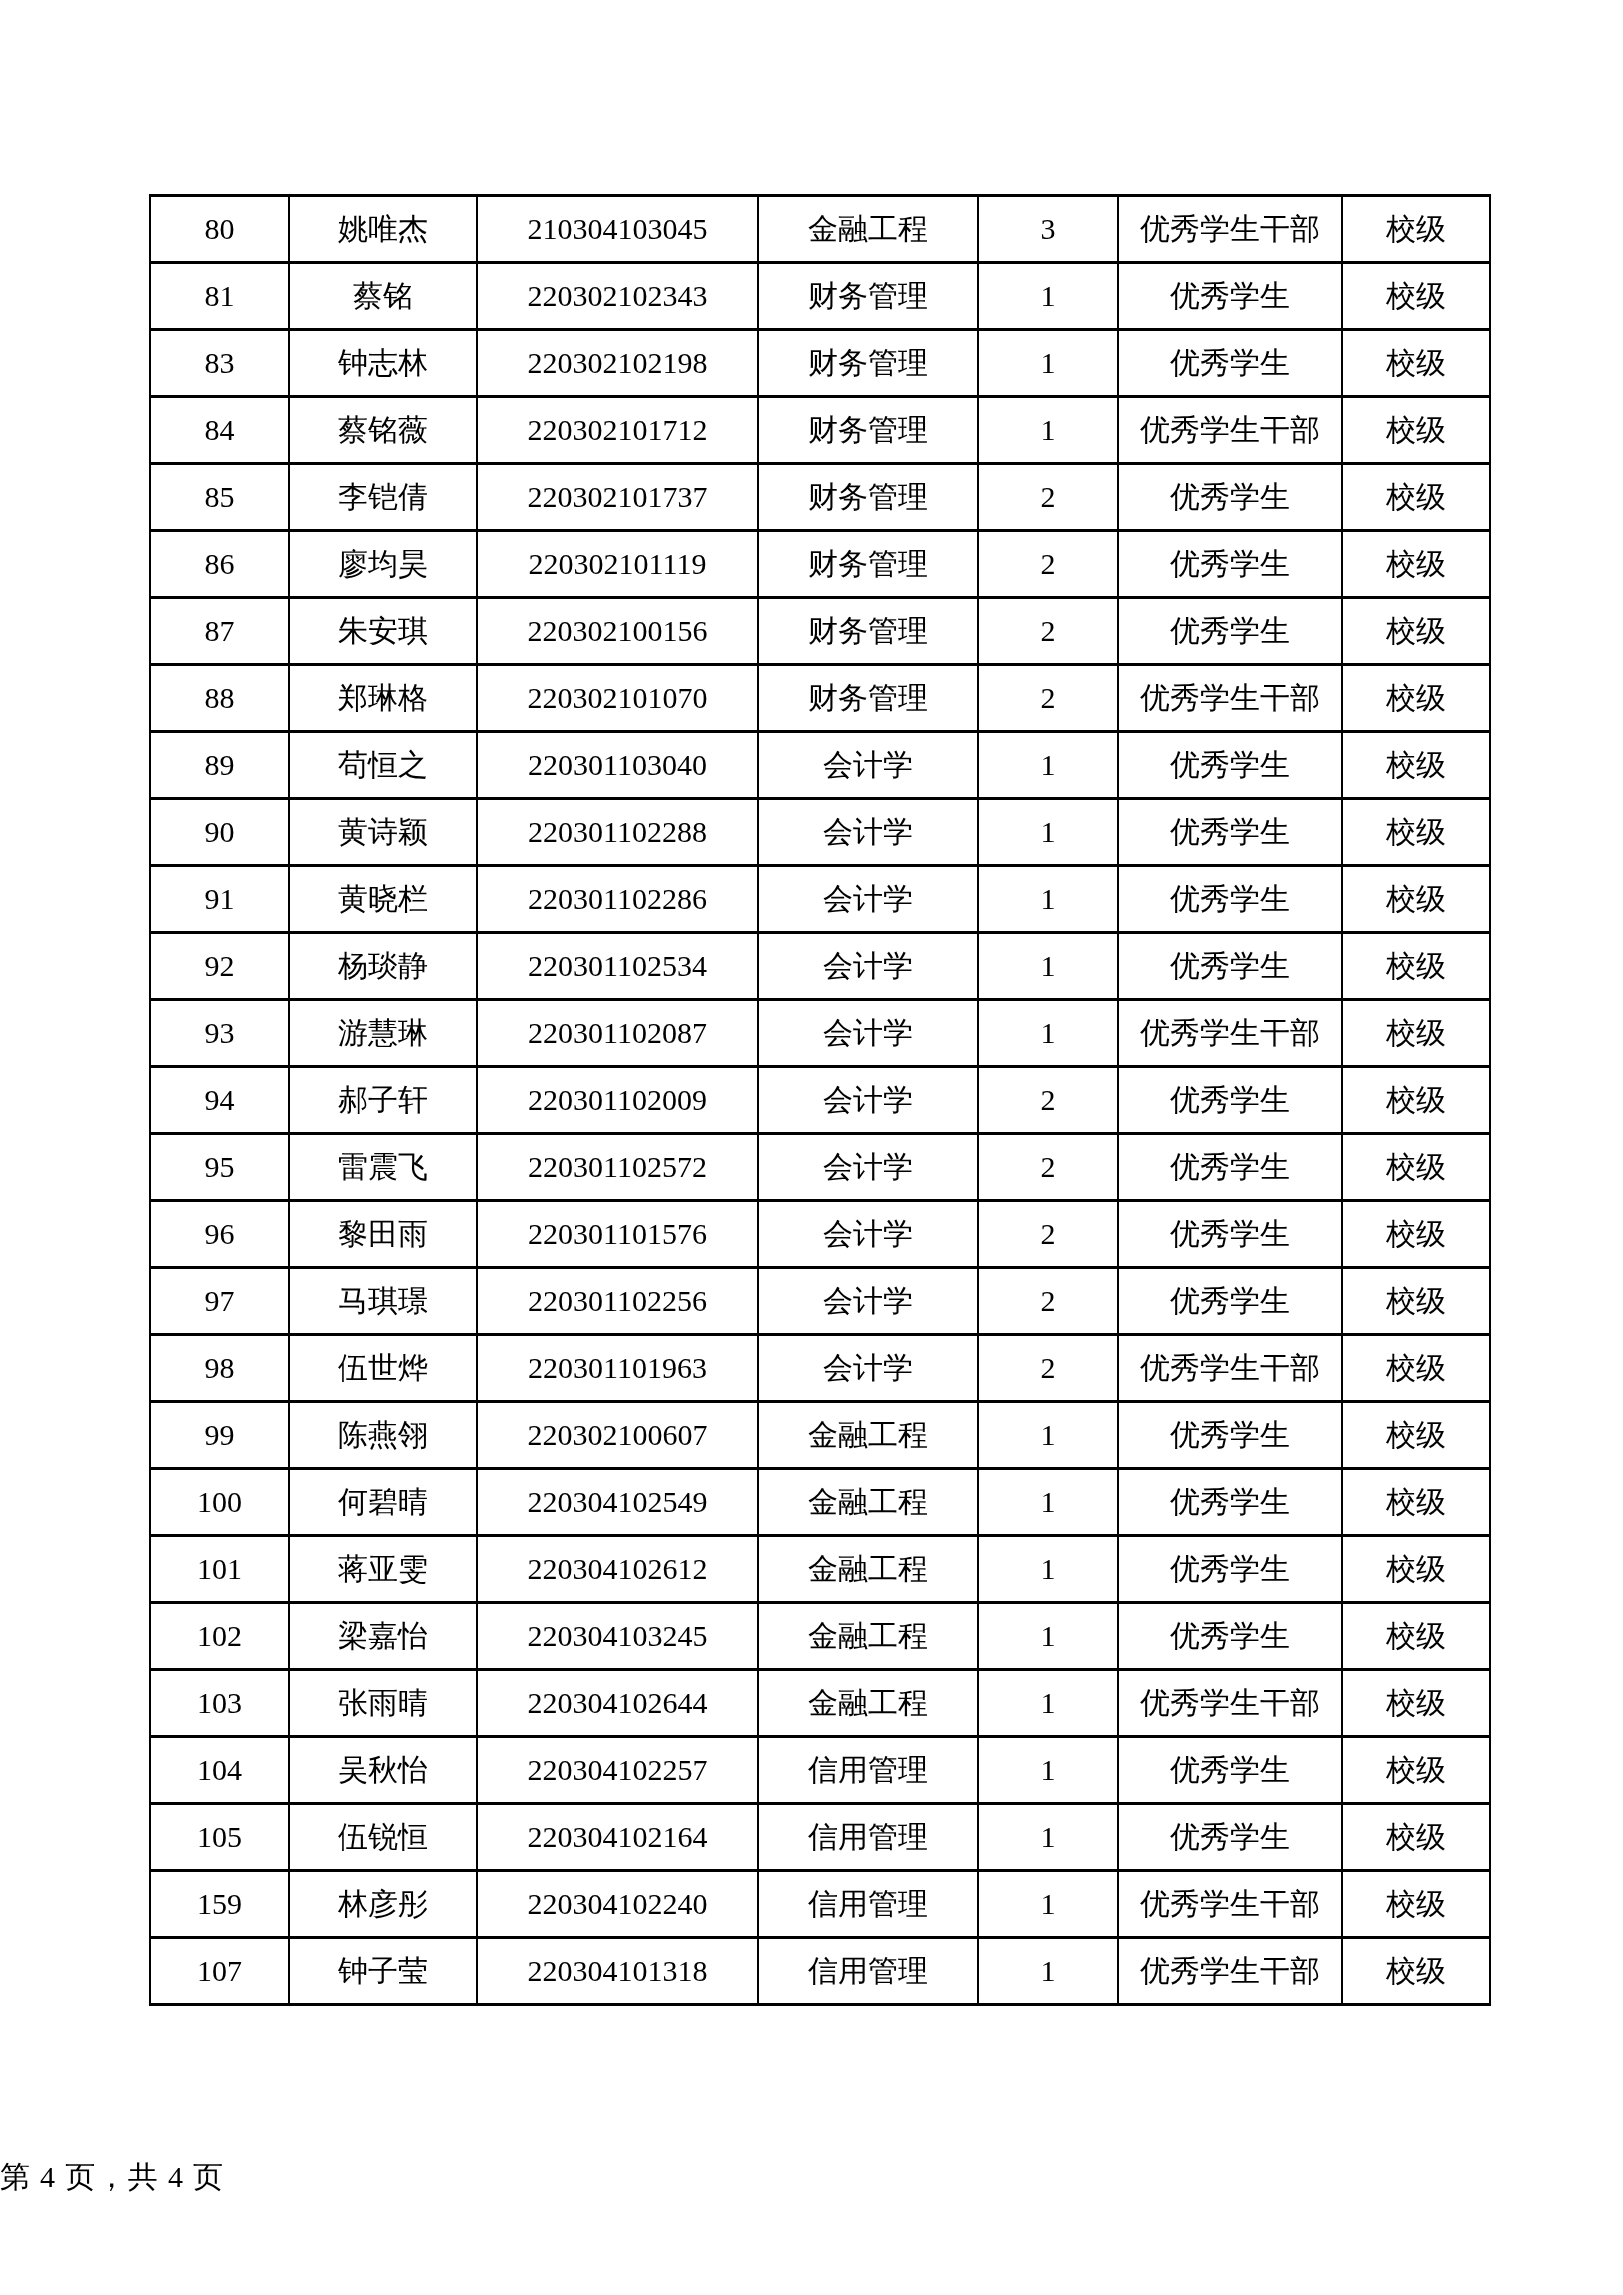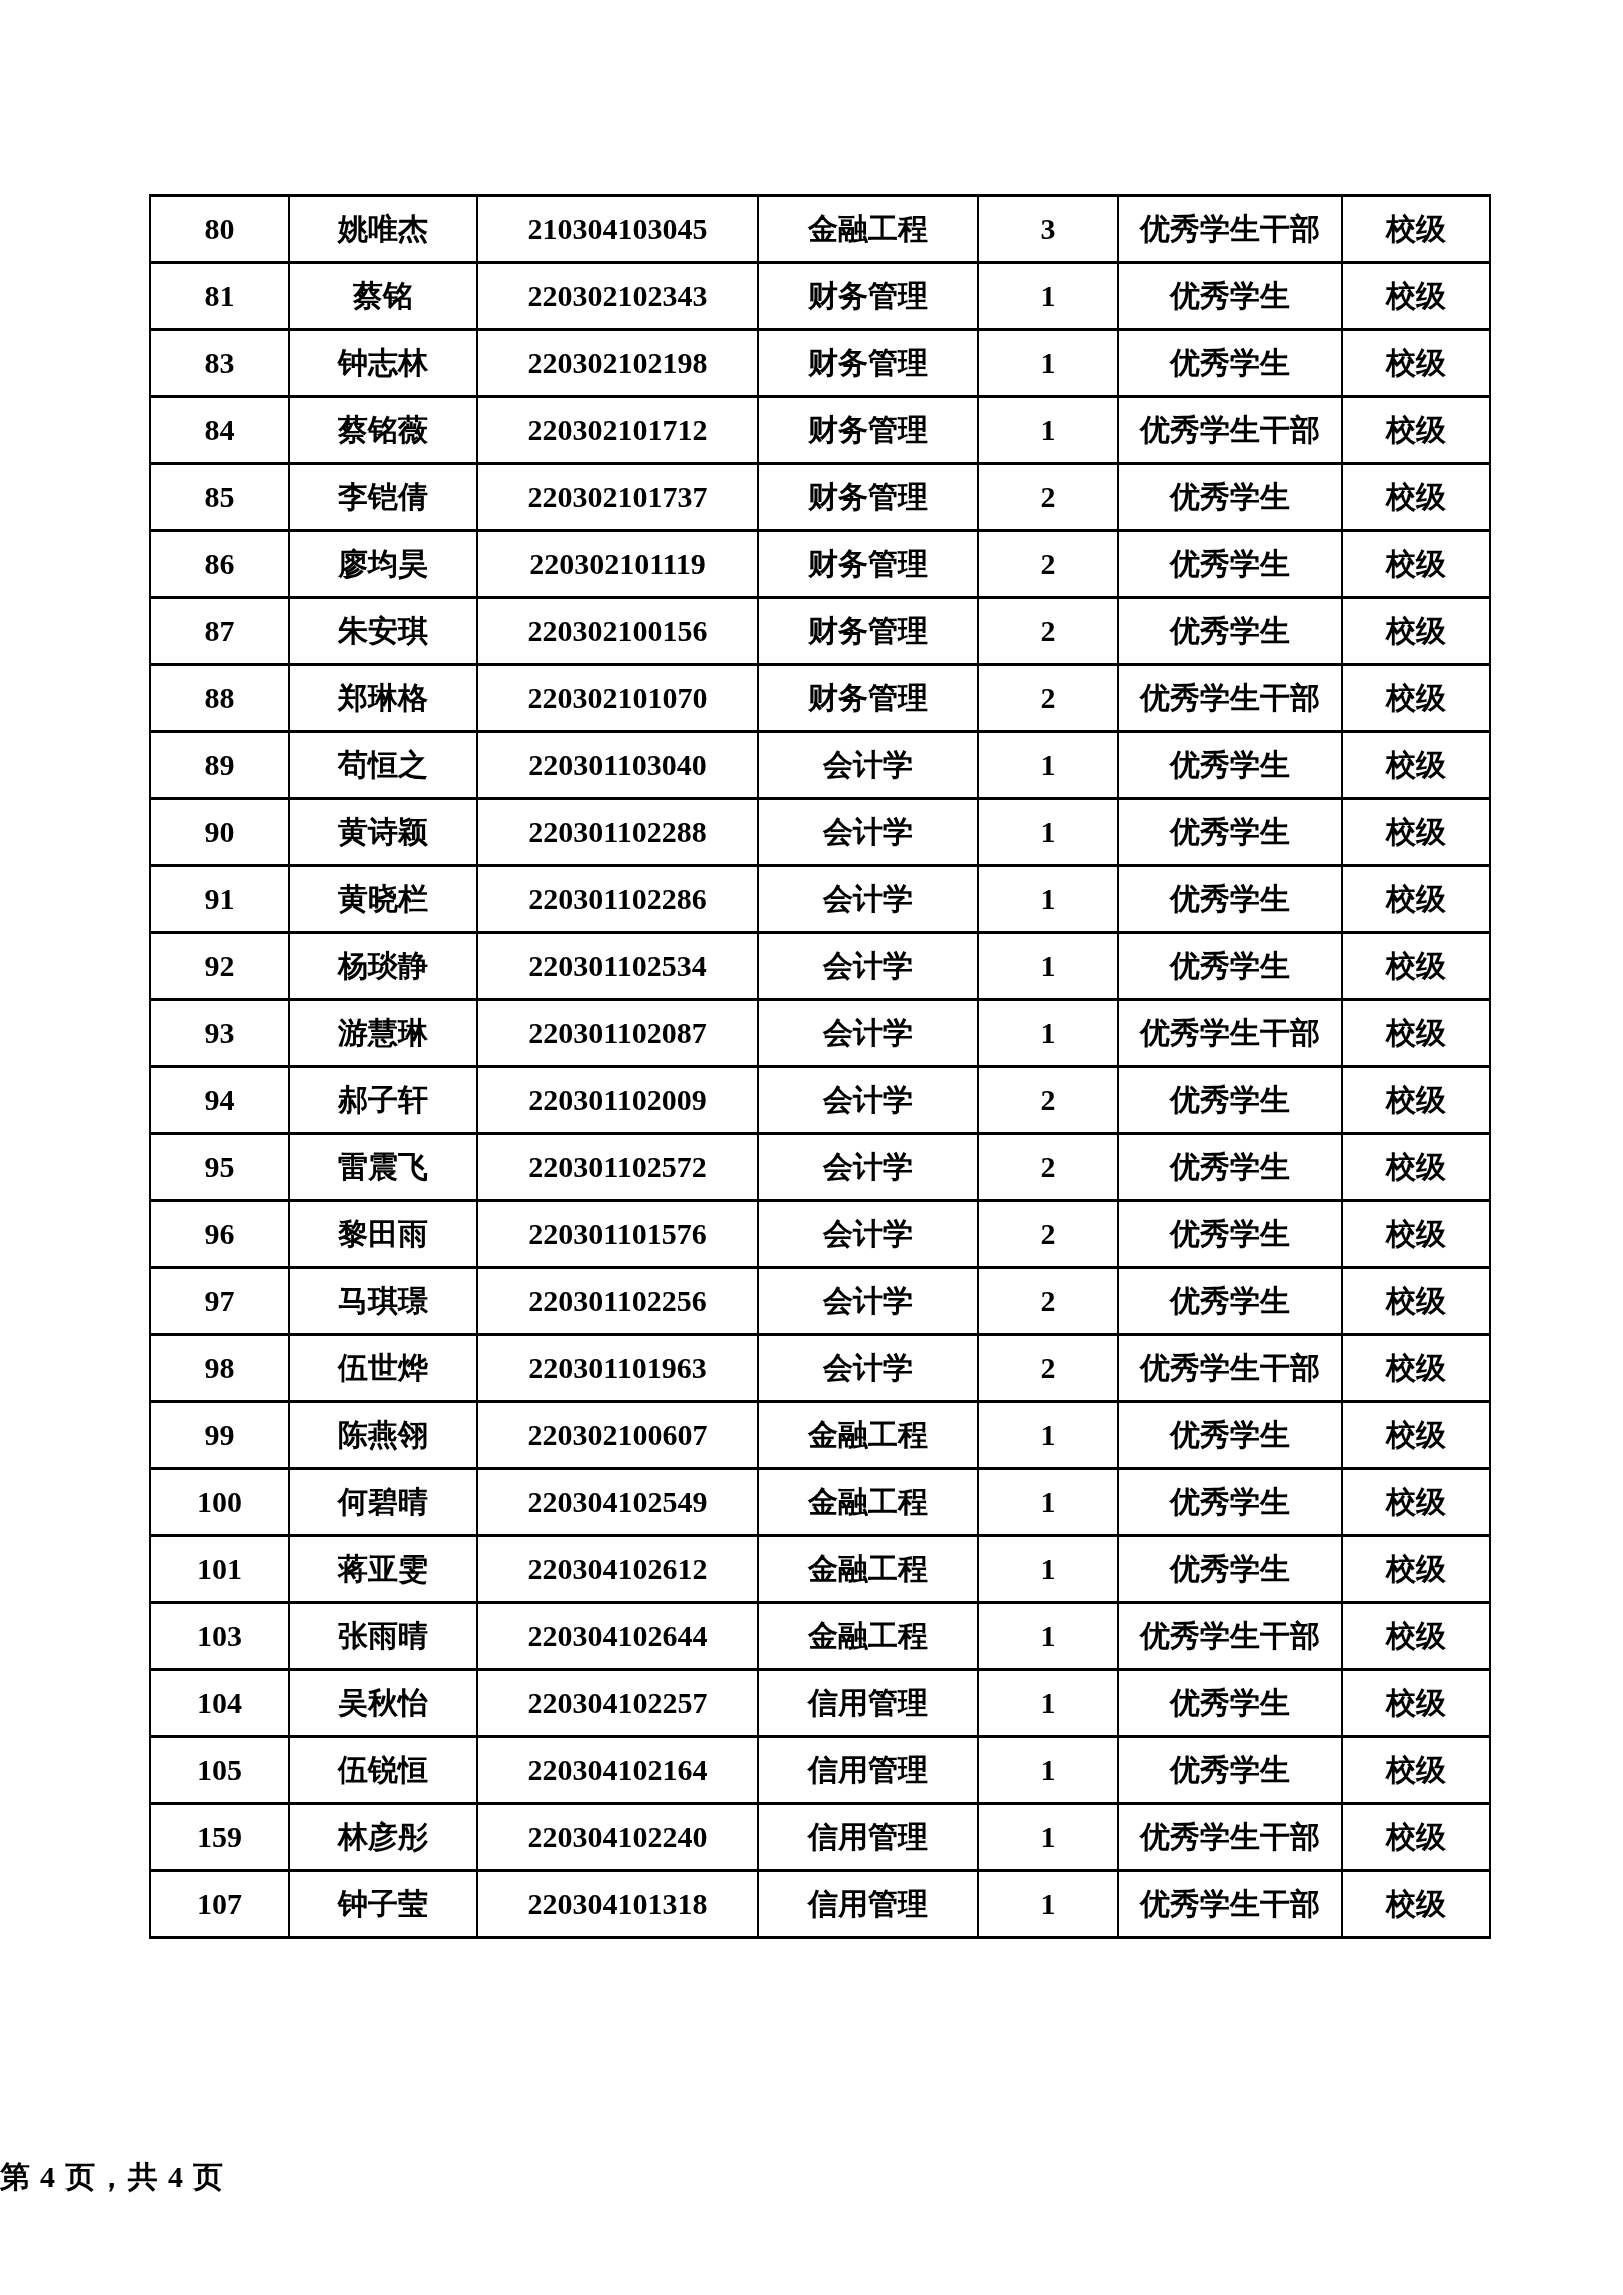--- a/index.html
+++ b/index.html
@@ -13,21 +13,20 @@
     position: relative;
     font-family: "Liberation Serif", "DejaVu Serif", serif;
     color: #000000;
   }
   .page {
     position: absolute;
     left: 0; top: 0;
     width: 1623px;
     height: 2295px;
     background: #ffffff;
-    font-weight: bold;
   }
   table.roster {
     position: absolute;
     left: 149px;
     top: 194px;
     border-collapse: collapse;
     table-layout: fixed;
     width: 1340px;
   }
   table.roster td {
@@ -260,20 +259,29 @@
         <tr>
           <td>101</td>
           <td>蒋亚雯</td>
           <td>220304102612</td>
           <td>金融工程</td>
           <td>1</td>
           <td>优秀学生</td>
           <td>校级</td>
         </tr>
         <tr>
+          <td>102</td>
+          <td>梁嘉怡</td>
+          <td>220304103245</td>
+          <td>金融工程</td>
+          <td>1</td>
+          <td>优秀学生</td>
+          <td>校级</td>
+        </tr>
+        <tr>
           <td>103</td>
           <td>张雨晴</td>
           <td>220304102644</td>
           <td>金融工程</td>
           <td>1</td>
           <td>优秀学生干部</td>
           <td>校级</td>
         </tr>
         <tr>
           <td>104</td>

